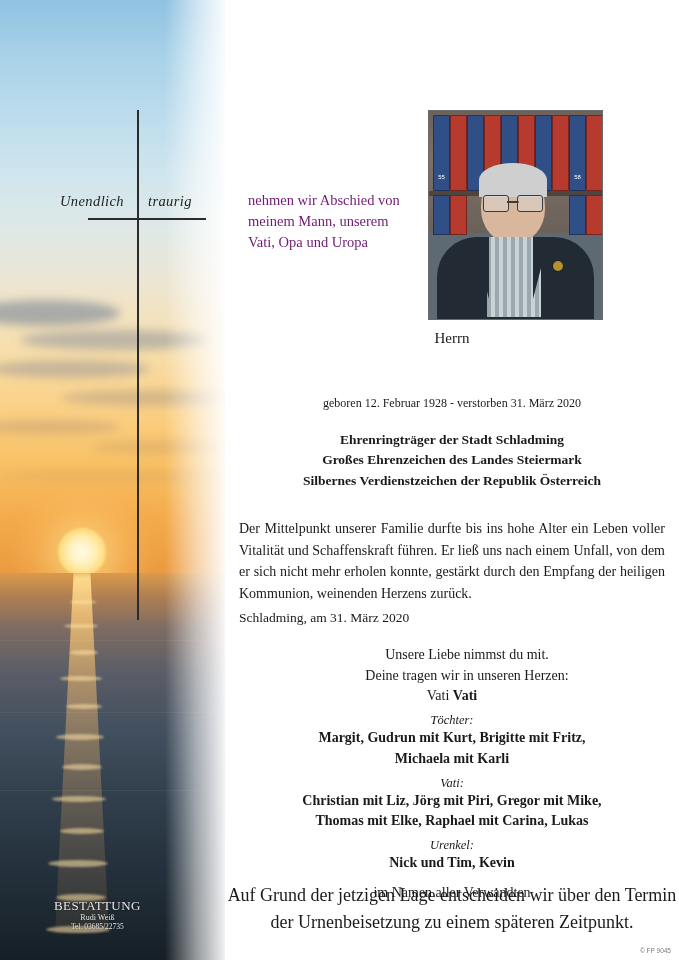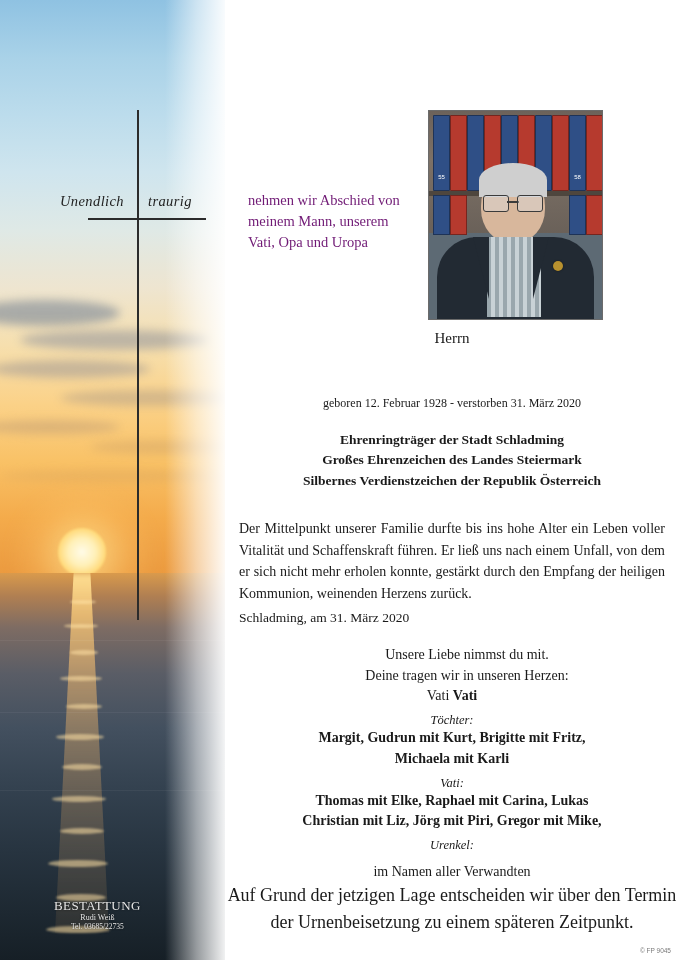--- a/index.html
+++ b/index.html
@@ -548,24 +548,25 @@
     <div class="family">
       <div class="fam-line">
         <span>Vati </span><span class="fam-strong">Vati</span>
       </div>
 
       <div class="fam-label">Töchter:</div>
       <div class="fam-line fam-strong">Margit, Gudrun mit Kurt, Brigitte mit Fritz,</div>
       <div class="fam-line fam-strong">Michaela mit Karli</div>
 
       <div class="fam-label">Vati:</div>
+      <div class="fam-line fam-strong">Christian mit Liz, Jörg mit Piri, Gregor mit Mike,</div>
       <div class="fam-line fam-strong">Thomas mit Elke, Raphael mit Carina, Lukas</div>
-      <div class="fam-line fam-strong">Christian mit Liz, Jörg mit Piri, Gregor mit Mike,</div>
 
       <div class="fam-label">Urenkel:</div>
+      <div class="fam-line fam-strong">Nick und Tim, Kevin</div>
 
       <div class="in-name">im Namen aller Verwandten</div>
     </div>
 
     <div class="closing">Auf Grund der jetzigen Lage entscheiden wir über den Termin der Urnenbeisetzung zu einem späteren Zeitpunkt.</div>
 
     <div class="printer">© FP 9045</div>
   </div>
 </div>
 

